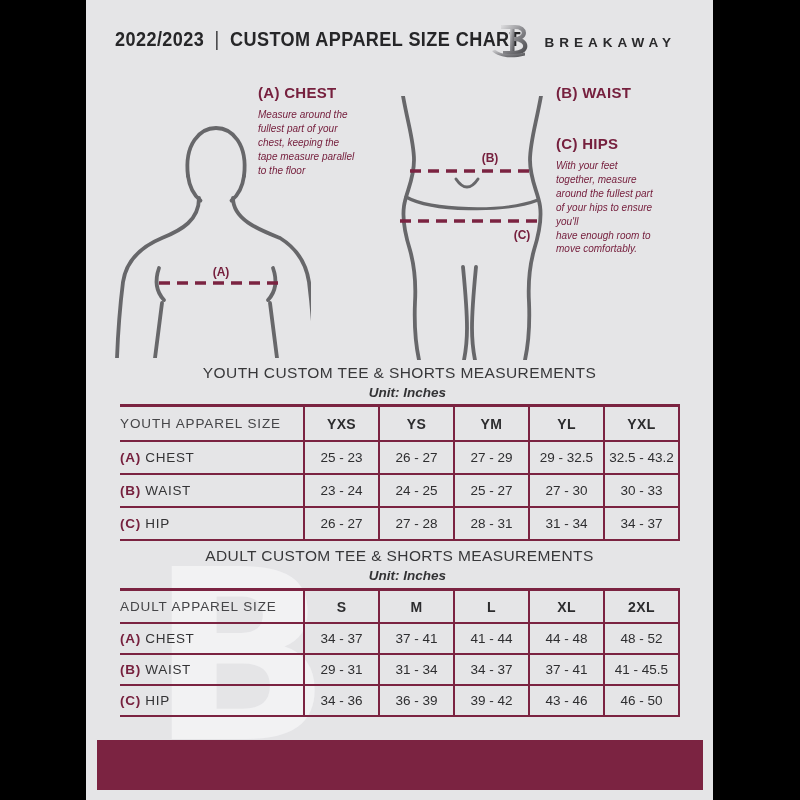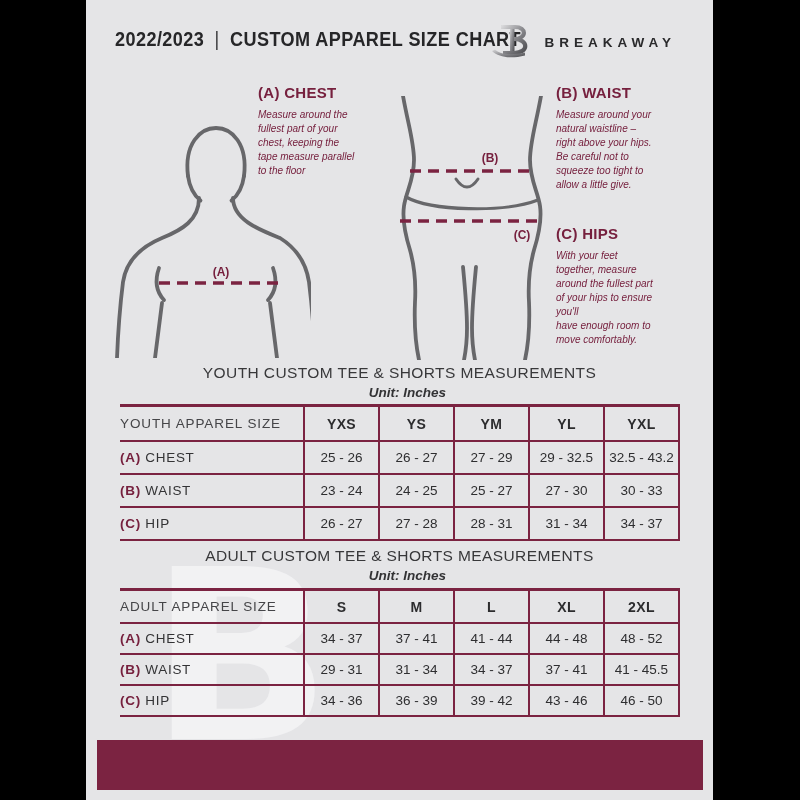--- a/index.html
+++ b/index.html
@@ -175,26 +175,20 @@
       <path d="M90 171 C 88 192 86 212 86 232 C 86 244 87 254 89 264"></path>
     </g>
     <line x1="24" y1="75" x2="148" y2="75" stroke="var(--accent)" stroke-width="3.4" stroke-dasharray="11 7"></line>
     <text class="marker-label" x="104" y="66" text-anchor="middle">(B)</text>
     <line x1="14" y1="125" x2="156" y2="125" stroke="var(--accent)" stroke-width="3.4" stroke-dasharray="11 7"></line>
     <text class="marker-label" x="136" y="143" text-anchor="middle">(C)</text>
   </svg>
 
   <div class="info bc-col">
     <h3>(B) WAIST</h3>
-    <p>Measure around your
-natural waistline –
-right above your hips.
-Be careful not to
-squeeze too tight to
-allow a little give.</p>
     <h3 class="hips-h">(C) HIPS</h3>
     <p>With your feet
 together, measure
 around the fullest part
 of your hips to ensure
 you'll
 have enough room to
 move comfortably.</p>
   </div>
 
@@ -215,21 +209,21 @@
           <th class="col-size">YXS</th>
           <th class="col-size">YS</th>
           <th class="col-size">YM</th>
           <th class="col-size">YL</th>
           <th class="col-size">YXL</th>
         </tr>
       </thead>
       <tbody>
         <tr>
           <td class="row-label"><span class="marker">(A)</span> CHEST</td>
-          <td class="val">25 - 26</td>
+          <td class="val">25 - 23</td>
           <td class="val">26 - 27</td>
           <td class="val">27 - 29</td>
           <td class="val">29 - 32.5</td>
           <td class="val">32.5 - 43.2</td>
         </tr>
         <tr>
           <td class="row-label"><span class="marker">(B)</span> WAIST</td>
           <td class="val">23 - 24</td>
           <td class="val">24 - 25</td>
           <td class="val">25 - 27</td>

